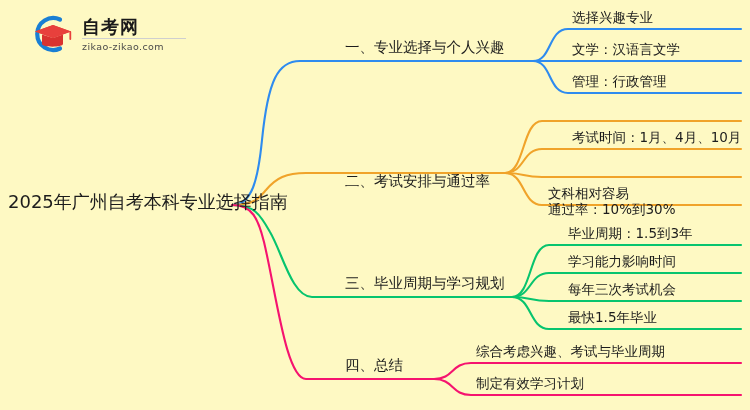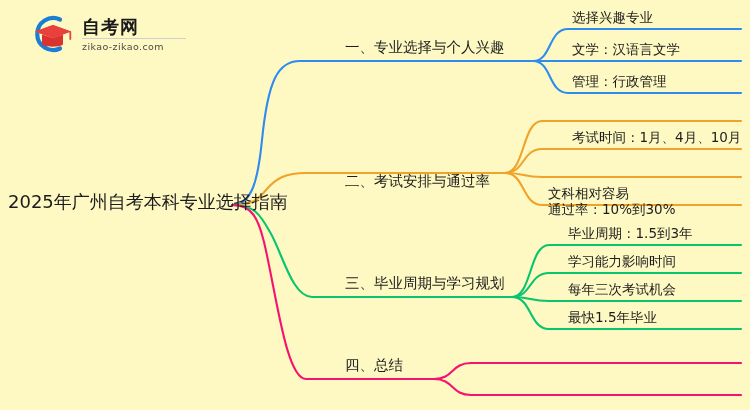--- a/index.html
+++ b/index.html
@@ -170,14 +170,16 @@
 
   <div class="leaf-label" style="left:572px; top:128px;">考试时间：1月、4月、10月</div>
   <div class="leaf-label" style="left:548px; top:156px;margin-top:44px;">通过率：10%到30%</div>
   <div class="leaf-label" style="left:548px; top:184px;">文科相对容易</div>
 
   <div class="leaf-label" style="left:568px; top:224px;">毕业周期：1.5到3年</div>
   <div class="leaf-label" style="left:568px; top:252px;">学习能力影响时间</div>
   <div class="leaf-label" style="left:568px; top:280px;">每年三次考试机会</div>
   <div class="leaf-label" style="left:568px; top:308px;">最快1.5年毕业</div>
 
+  <div class="leaf-label" style="left:476px; top:342px;">综合考虑兴趣、考试与毕业周期</div>
+  <div class="leaf-label" style="left:476px; top:374px;">制定有效学习计划</div>
 
 </div>
 
 </body></html>

